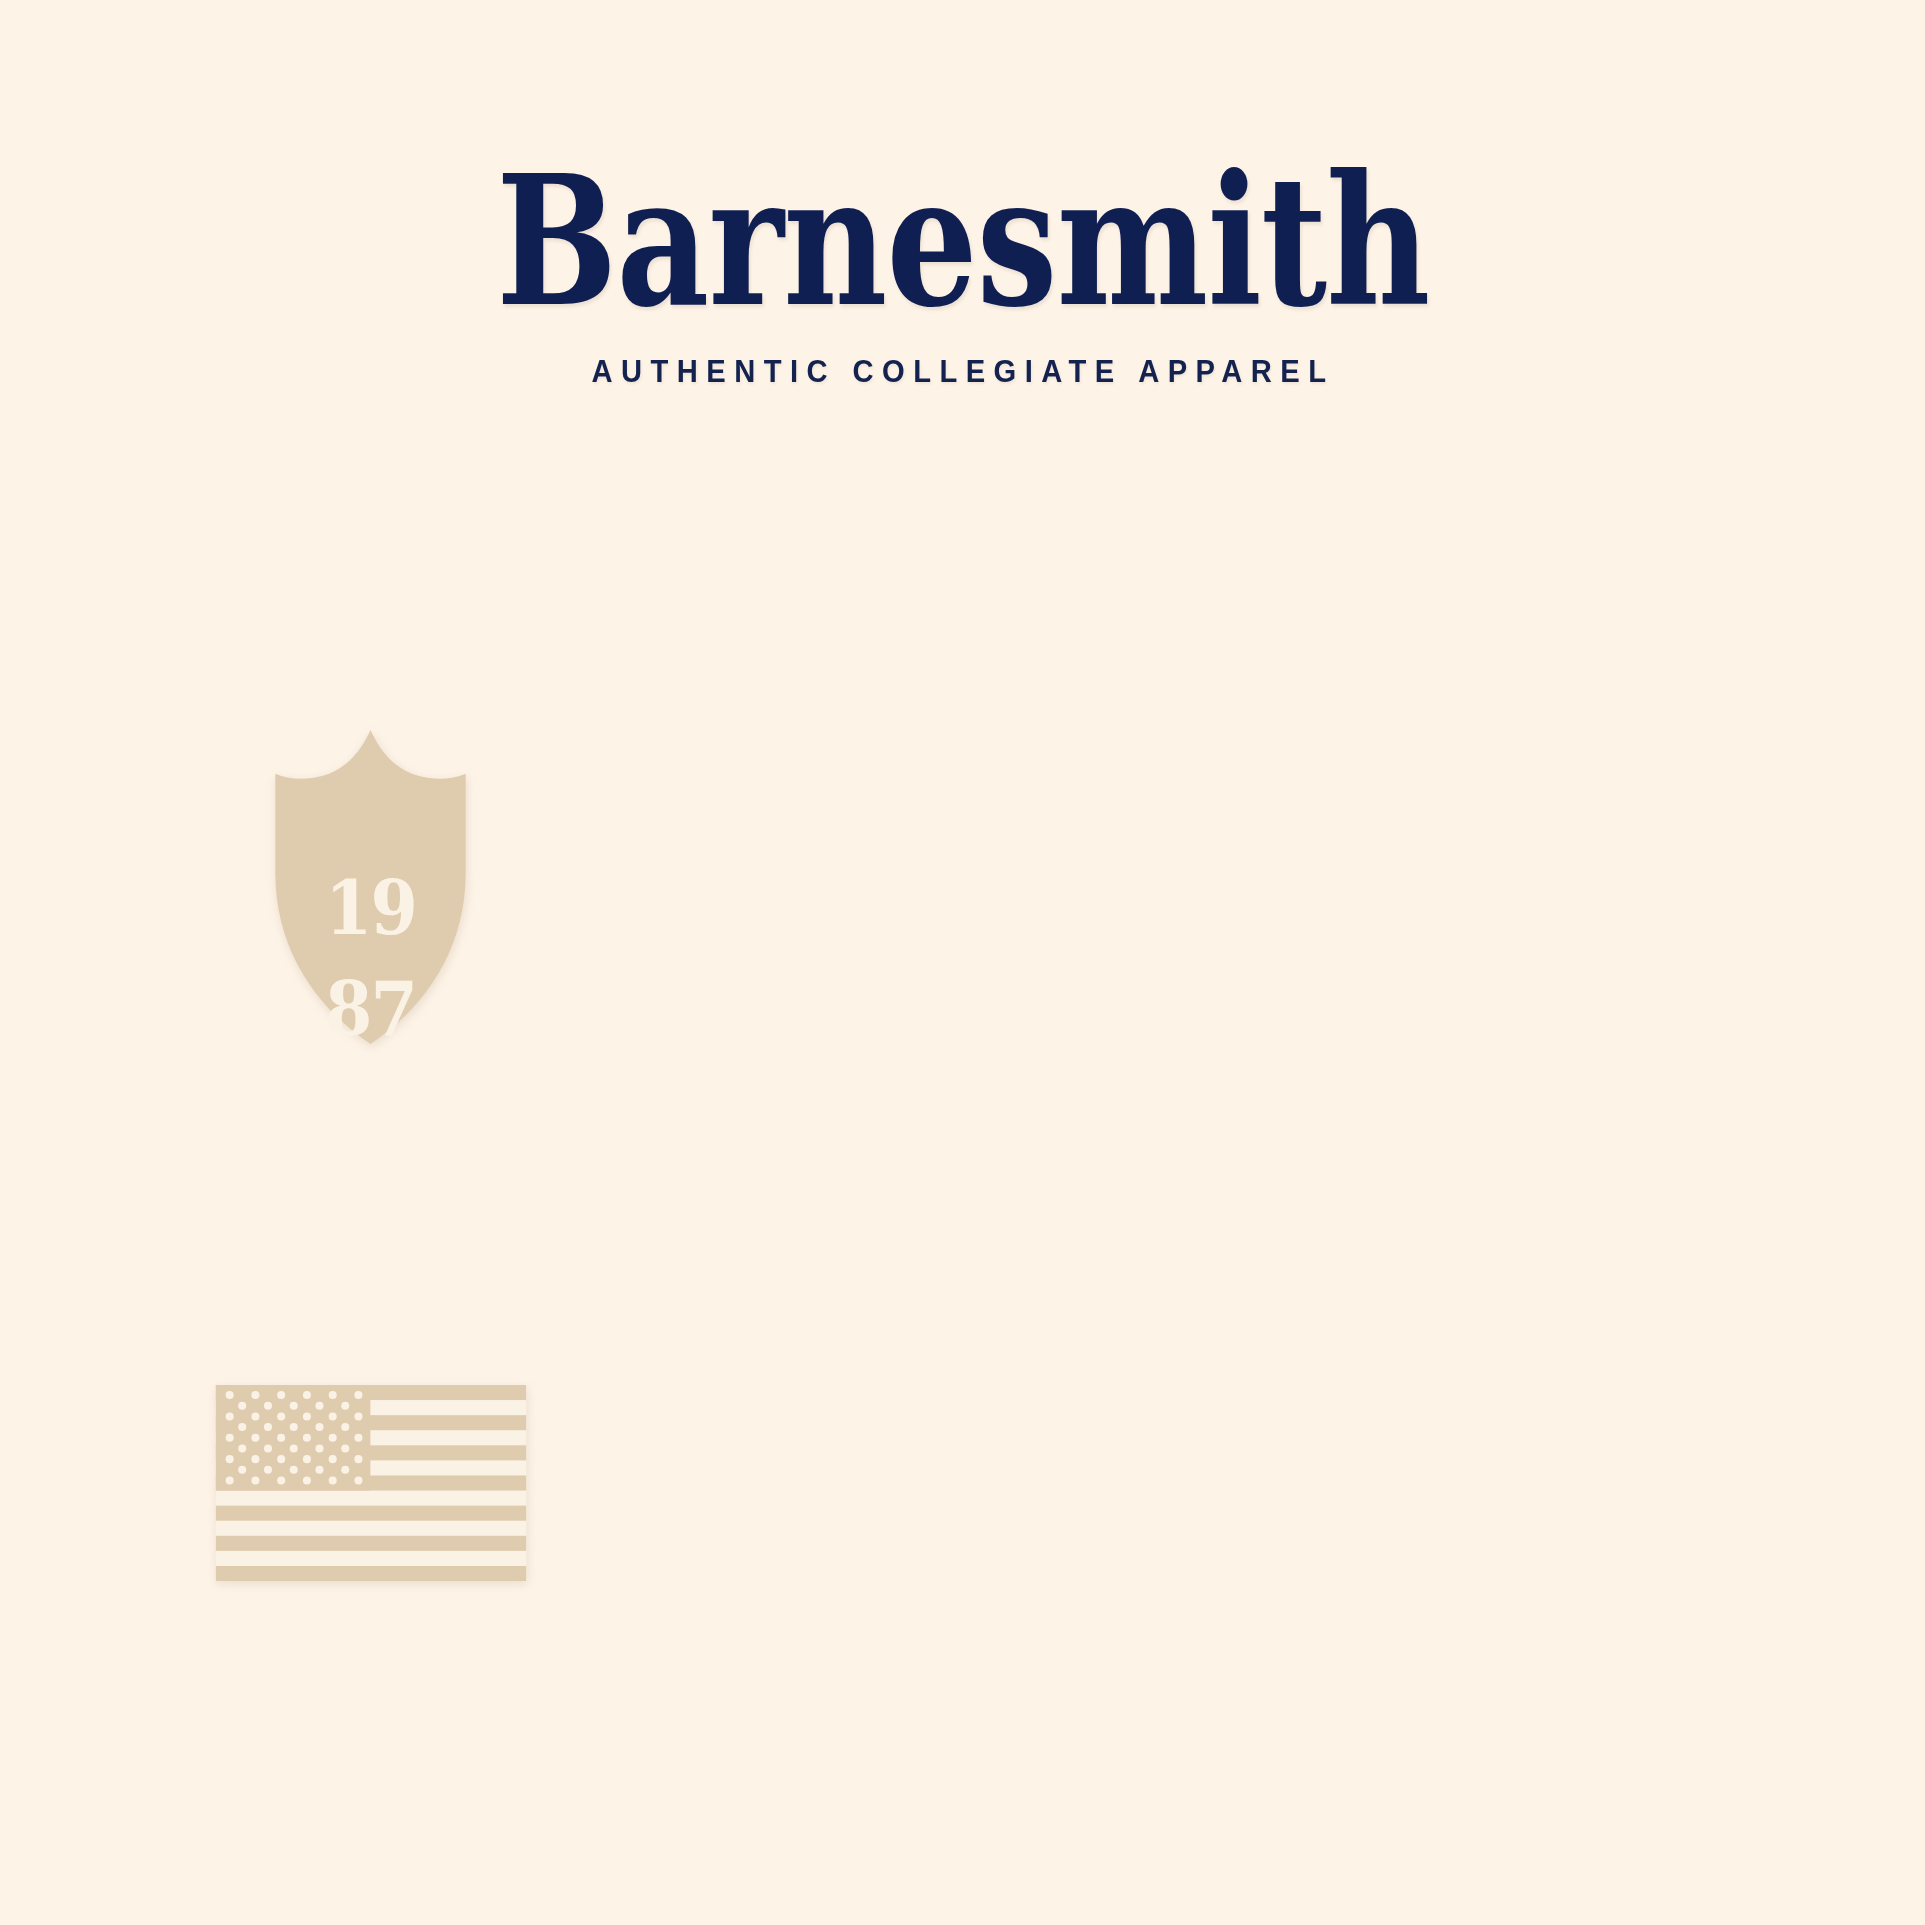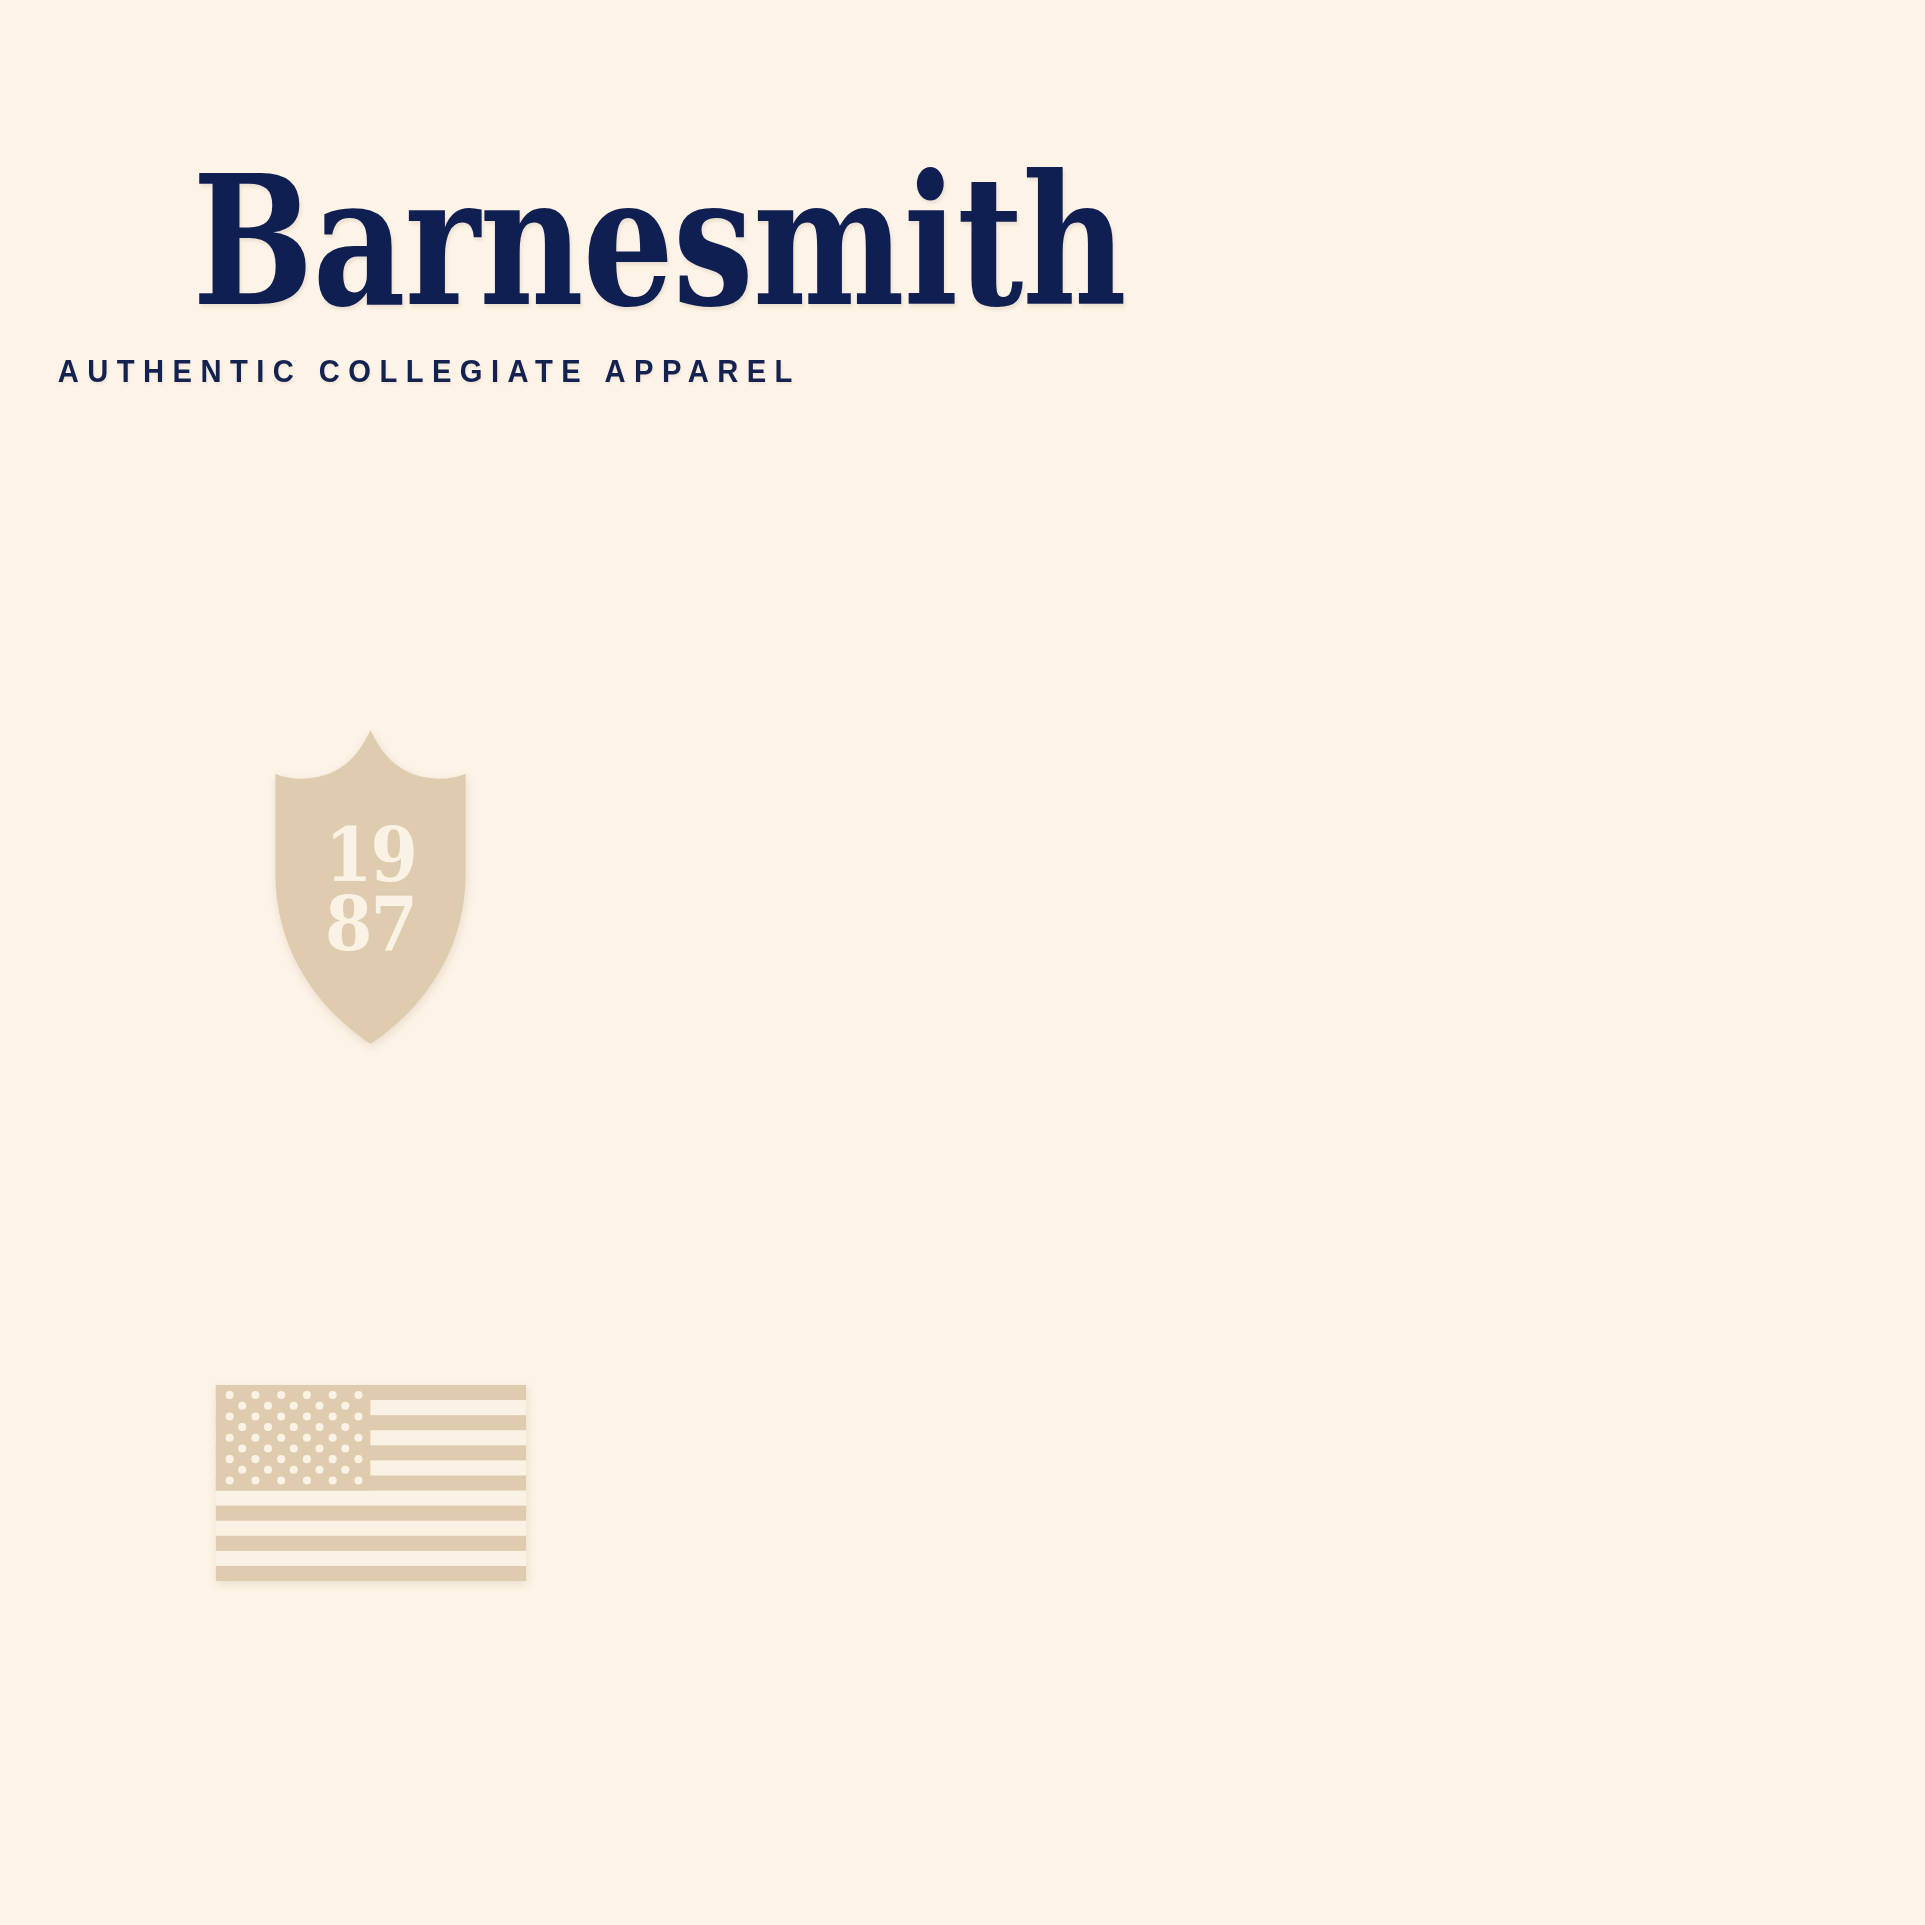--- a/index.html
+++ b/index.html
@@ -21,20 +21,21 @@
     background: #FDF3E7;
     box-sizing: border-box;
   }
 
   
   .brand {
     position: absolute;
     top: 152px;
     left: 0;
     width: 1926px;
+    text-align: center;
   }
   .brand-name {
     font-family: "DejaVu Serif", "Liberation Serif", serif;
     font-weight: 700;
     font-size: 179px;
     line-height: 1.0;
     color: #101F52;
     letter-spacing: -1px;
     transform: scaleX(0.80);
     transform-origin: center center;
@@ -119,22 +120,23 @@
   }
   .shield-year {
     position: absolute;
     top: 0;
     left: 0;
     width: 221px;
     height: 314px;
     display: flex;
     flex-direction: column;
     align-items: center;
-    justify-content: center;
+    justify-content: flex-end;
     pointer-events: none;
+    gap: 32px;
   }
   .shield-year span {
     font-family: "DejaVu Serif", "Liberation Serif", serif;
     font-weight: 700;
     font-size: 74px;
     line-height: 0.93;
     color: #FBF2E6;
     letter-spacing: -1.9px;
     transform: scaleX(0.92);
   }

